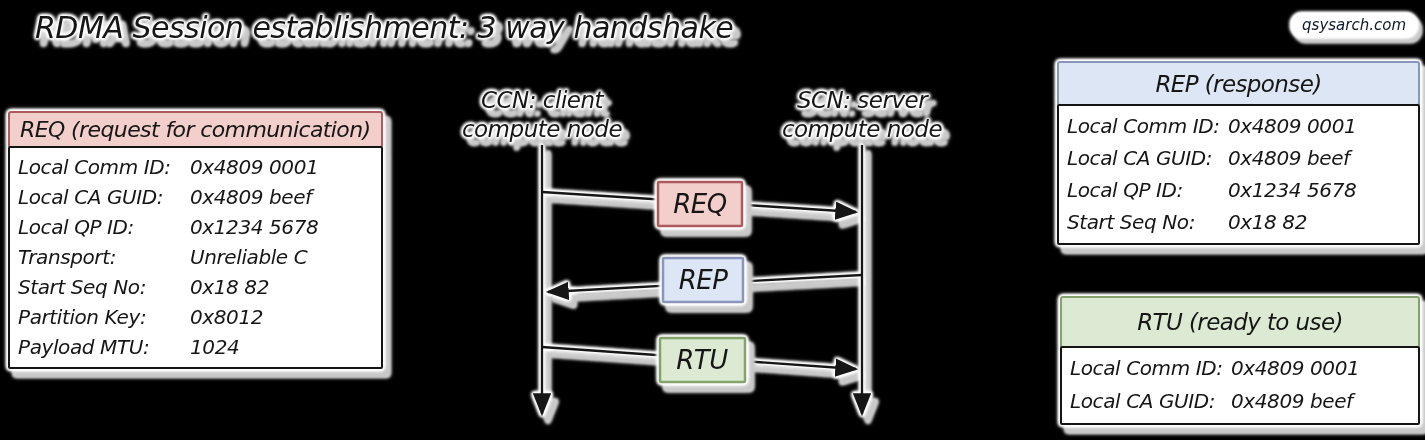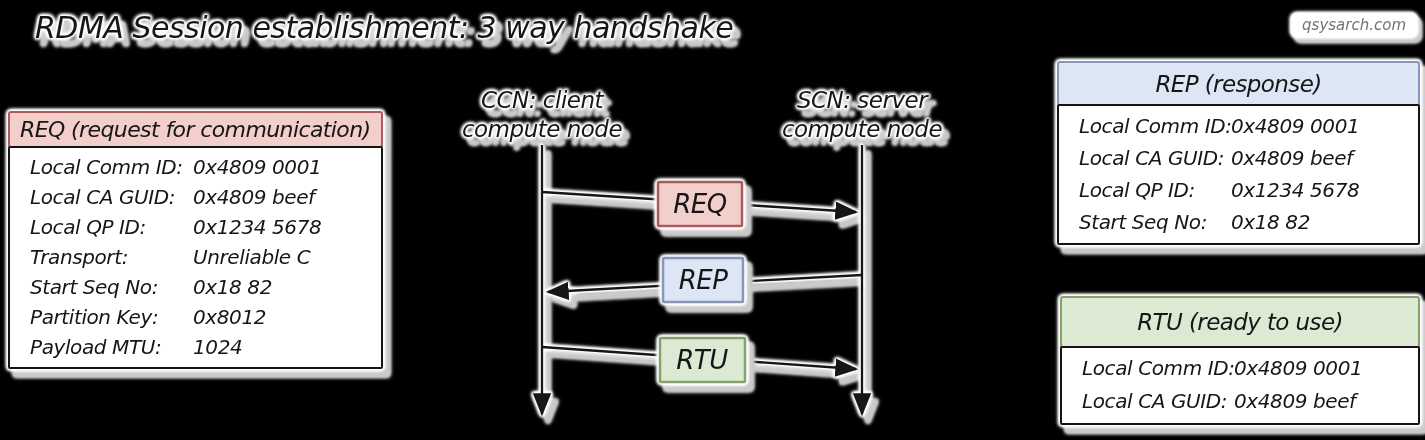--- a/index.html
+++ b/index.html
@@ -22,36 +22,36 @@
   }
   .halo-sm{
     filter:drop-shadow(0 0 1.4px var(--halo)) drop-shadow(0 0 1.4px var(--halo))
            drop-shadow(0 0 1.2px var(--halo)) drop-shadow(4px 5px 0 var(--shadow));
   }
   .title{
     position:absolute;left:12px;top:10px;font-size:30px;letter-spacing:-0.5px;
     white-space:nowrap;color:var(--ink);padding-left:23px;
   }
   .watermark{
-    position:absolute;right:8px;top:13px;background:#fff;color:#737373;
-    font-size:15px;padding:3px 11px;border-radius:6px;white-space:nowrap;
+    position:absolute;right:8px;top:13px;background:#fff;color:#0f172a;
+    font-size:15px;padding:3px 11px;border-radius:11px;white-space:nowrap;
   }
   .infobox{position:absolute;}
   .infobox .hdr{
     border:2.5px solid;border-radius:3px;display:flex;align-items:center;
     letter-spacing:-0.6px;white-space:nowrap;
   }
   .infobox .hdr.pink{background:var(--pink_fill);border-color:var(--pink_border);}
   .infobox .hdr.blue{background:var(--blue_fill);border-color:var(--blue_border);}
   .infobox .hdr.green{background:var(--green_fill);border-color:var(--green_border);}
   .infobox .bdy{
     background:#fff;border:2.5px solid #141414;border-radius:2px;
     margin-top:-2px;padding:4px 0 5px 0;
   }
-  .row{display:grid;padding:0 20px;white-space:nowrap;letter-spacing:-0.4px;}
+  .row{display:grid;padding:0 8px;white-space:nowrap;letter-spacing:-0.4px;gap:9px;}
   .box-left{left:8px;top:111px;width:375px;}
   .box-left .hdr{height:37px;font-size:22px;padding-left:10px;}
   .box-left .row{grid-template-columns:163px 1fr;font-size:20px;line-height:30px;}
   .box-rep{left:1057px;top:61px;width:363px;}
   .box-rep .hdr{height:45px;font-size:23px;justify-content:center;}
   .box-rep .row{grid-template-columns:152px 1fr;font-size:20px;line-height:32px;}
   .box-rtu{left:1060px;top:296px;width:360px;}
   .box-rtu .hdr{height:52px;font-size:23px;justify-content:center;}
   .box-rtu .row{grid-template-columns:152px 1fr;font-size:20px;line-height:33px;}
   #seq{position:absolute;left:420px;top:70px;}

